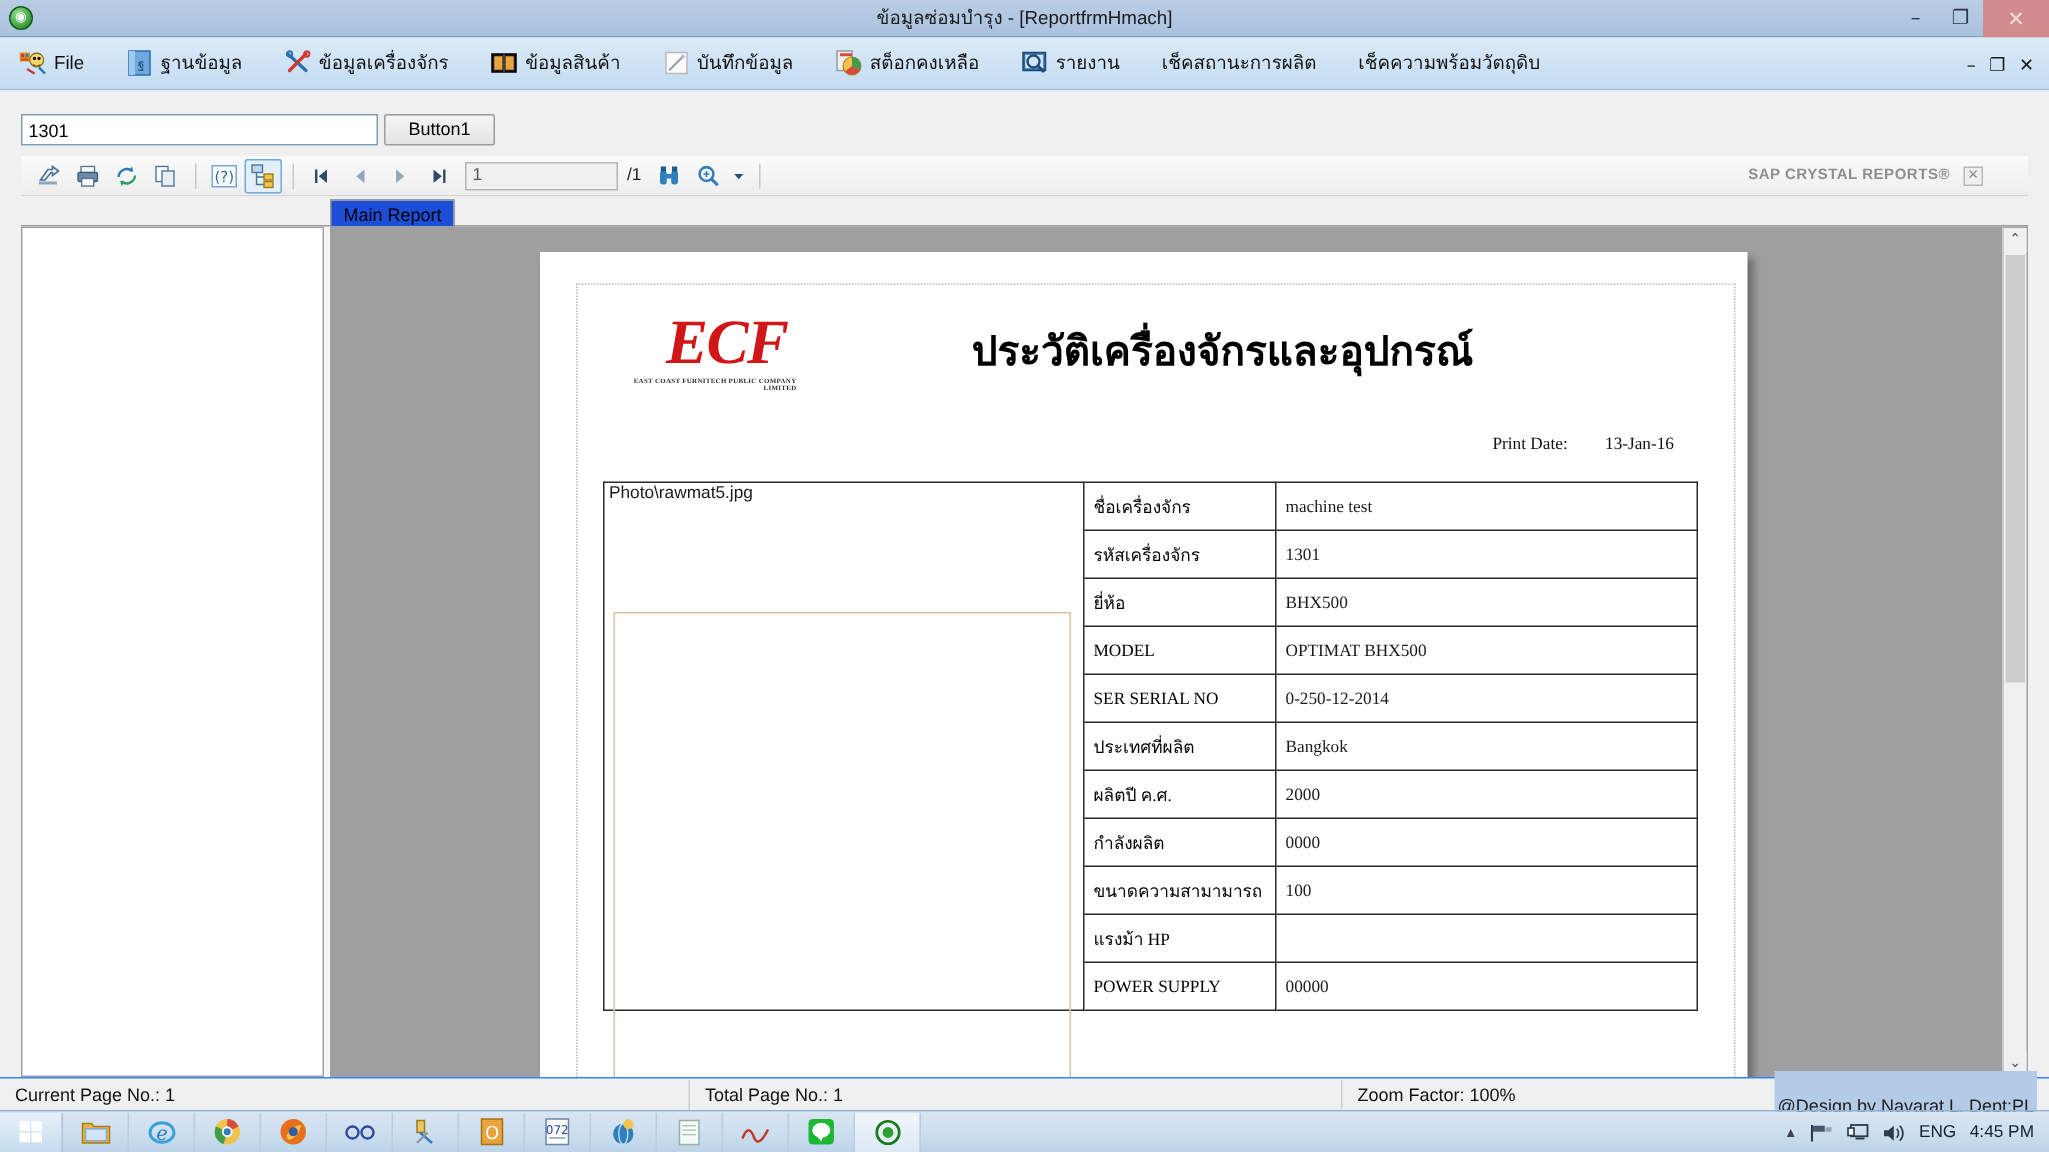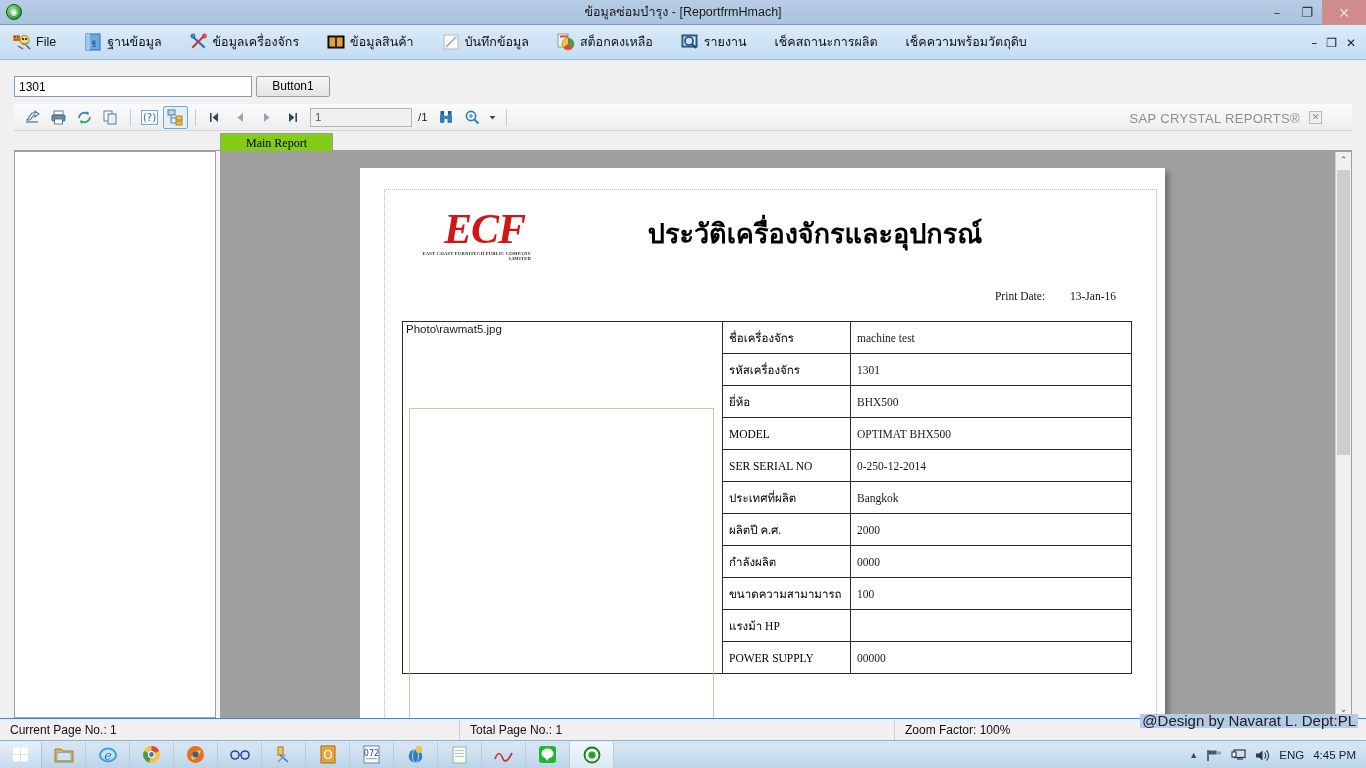--- a/index.html
+++ b/index.html
@@ -92,37 +92,37 @@
   }
   .cr-tb-btn.pressed { border: 1px solid #6fa8dc; background: #e3f0fb; border-radius: 2px; }
   .cr-sep { width: 1px; height: 17px; background: #c8c8c8; margin: 0 6px; }
   .cr-page-input {
     width: 102px; height: 19px; border: 1px solid #b5b5b5; background: #f0f0f0;
     font-size: 11.5px; color: #555; padding: 0 4px; line-height: 17px; margin-left: 4px;
   }
   .cr-of { font-size: 11.5px; color: #222; margin-left: 6px; }
   .cr-brand {
     position: absolute; right: 52px; top: 7px;
-    font-size: 13px; letter-spacing: .35px; color: #8e8e8e; font-weight: normal; text-align: center;
+    font-size: 10px; letter-spacing: .35px; color: #8e8e8e; font-weight: bold; text-align: center;
   }
   .cr-brand-close {
     position: absolute; right: 30px; top: 7px; width: 13px; height: 13px;
     border: 1px solid #b9b9b9; background: #efefef; color: #8a8a8a;
     font-size: 9px; line-height: 11px; text-align: center;
     font-family: "DejaVu Sans", sans-serif;
   }
 
   .cr-tabrow {
     position: absolute; left: 0; top: 27px; width: 1338px; height: 20px;
     background: #f0f0f0; border-bottom: 1px solid #9a9a9a;
   }
   .cr-tab {
     position: absolute; left: 206px; top: 2px; height: 19px;
-    padding: 0 25px; line-height: 18px; font-size: 12px; color: #000;
-    background: #84cc16; border: 1px solid #9a9a9a; border-bottom: 1px solid #f7f7f7; font-family: Liberation Serif, serif;
+    padding: 0 8px; line-height: 18px; font-size: 12px; color: #000;
+    background: #1d4ed8; border: 1px solid #9a9a9a; border-bottom: 1px solid #f7f7f7;
   }
   .cr-tab-strip-left {
     position: absolute; left: 0; top: 0; width: 206px; height: 19px; background: #f0f0f0;
   }
 
   
   .cr-tree {
     position: absolute; left: 0; top: 47px; width: 202px; height: 567px;
     background: #fff; border: 1px solid #a0a0a0;
   }
@@ -210,22 +210,22 @@
     position: absolute; left: 0; top: 718px; width: 1366px; height: 22px;
     background: #f0f0f0; border-top: 1px solid #3b82f6;
     display: flex; align-items: center;
   }
   .sb-cell {
     height: 20px; line-height: 20px; font-size: 12px; color: #111;
     border-right: 1px solid #cfcfcf; padding-left: 10px;
   }
   .sb-design {
     position: absolute; right: 8px; top: -5px;
-    background: #b3cbe6; color: #202020; font-size: 15px;
-    padding: 0 2px; line-height: 14px;
+    background: #b3cbe6; color: #202020; font-size: 12px;
+    padding: 16px 2px; line-height: 14px;
   }
 
   
   .taskbar {
     position: absolute; left: 0; top: 740px; width: 1366px; height: 28px;
     background: linear-gradient(to bottom,#d9e6f2 0%, #cfe0ef 45%, #bcd4e8 100%);
     border-top: 1px solid #8fb4d4;
     display: flex; align-items: center;
   }
   .tb-start {

